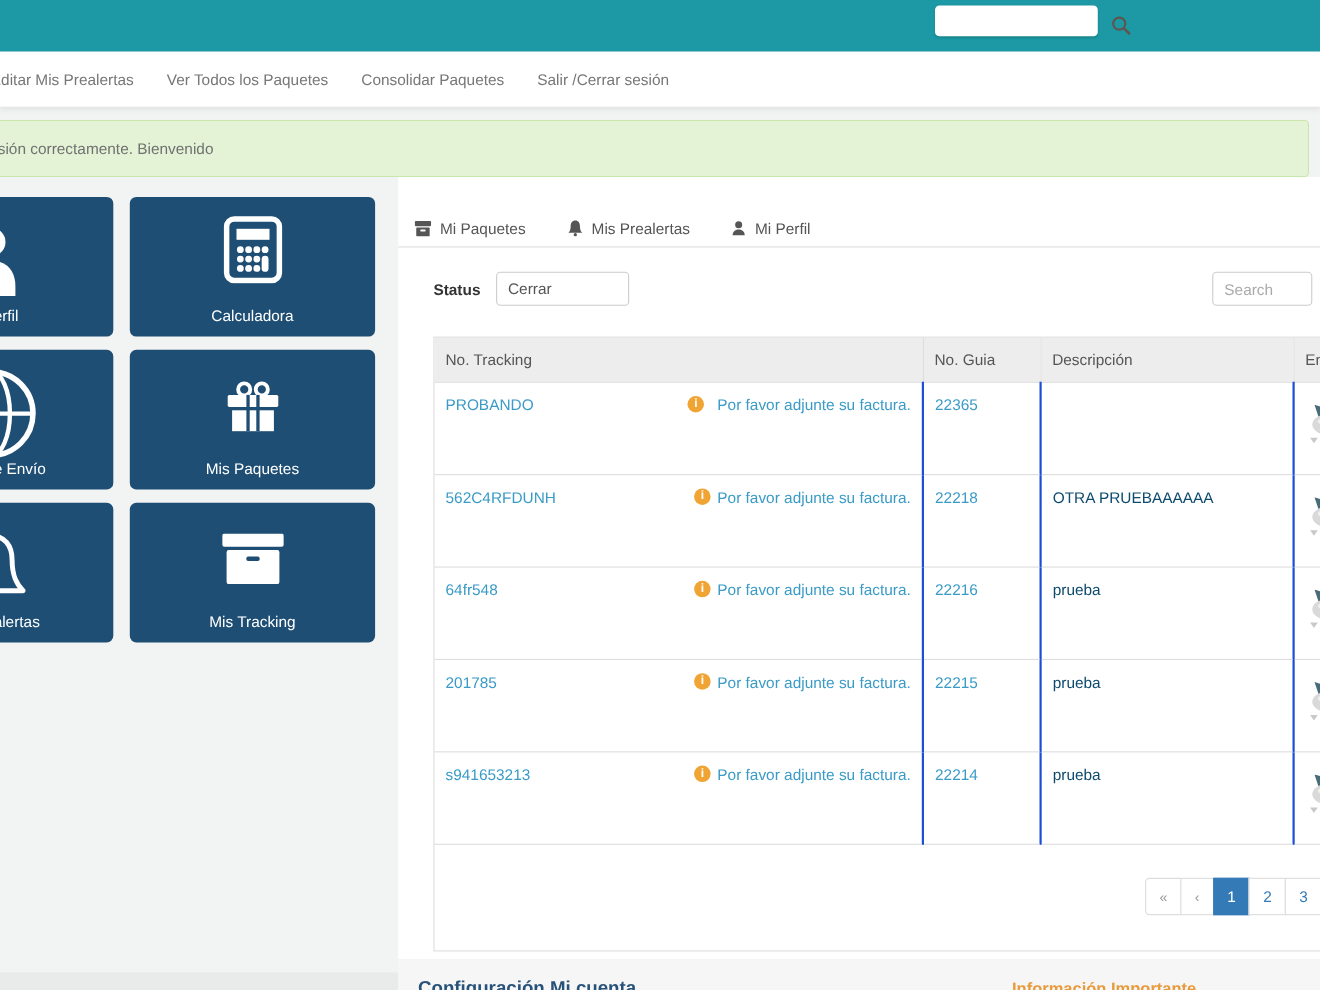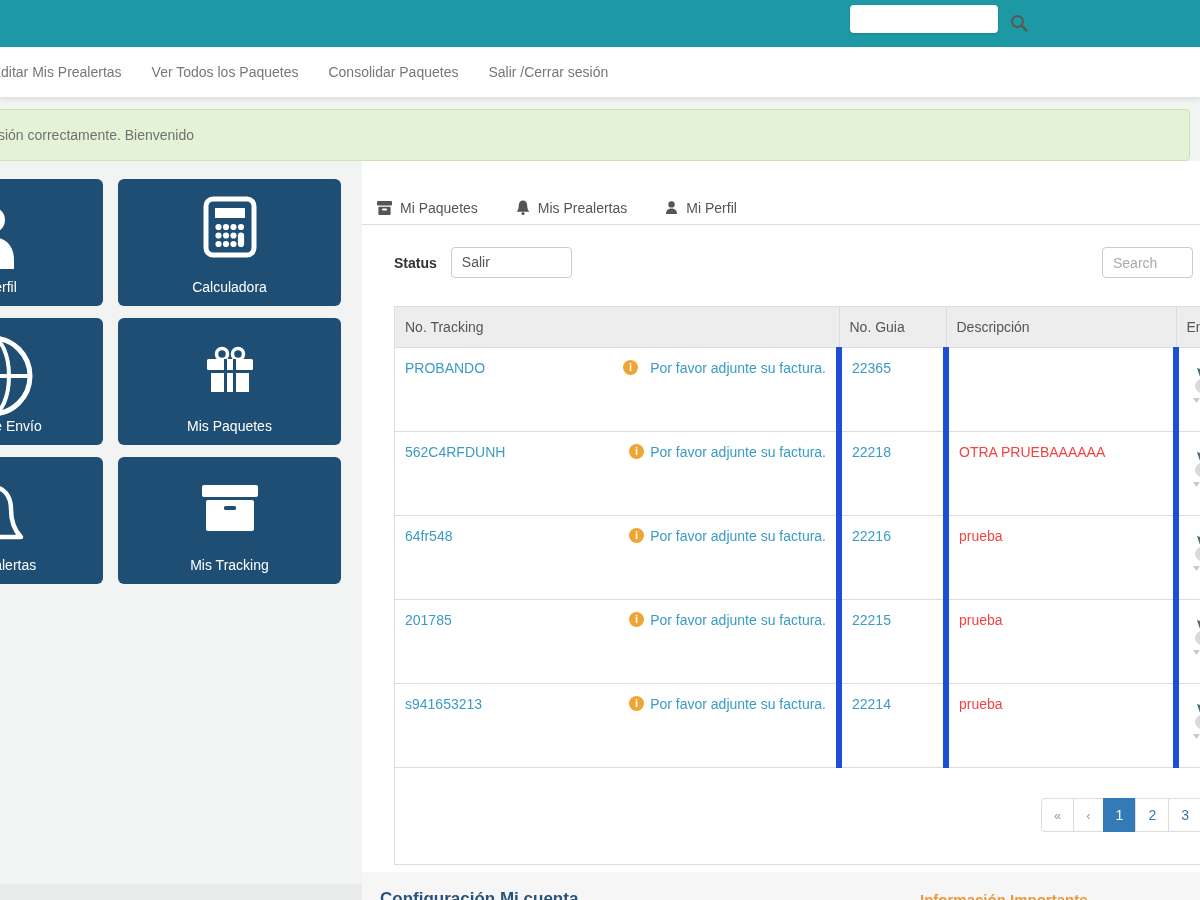--- a/index.html
+++ b/index.html
@@ -35,27 +35,27 @@
   .status-label { font-weight:bold; font-size:14px; color:#333; }
   .status-select { width:121px; height:31px; border:1px solid #ccc; border-radius:4px; margin-left:14px; padding-left:10px; line-height:29px; color:#555; font-size:14px; background:#fff; cursor:pointer; }
   .panel-search { margin-left:auto; margin-right:-25px; width:91px; height:31px; border:1px solid #ccc; border-radius:4px; padding:0 10px; font-size:14px; color:#555; outline:none; }
   .panel-search::placeholder { color:#aaa; }
 
   
   .table-wrap { position:relative; margin:28px 0 0 32px; width:830px; height:559px; border:1px solid #ddd; background:#fff; }
   table { border-collapse:collapse; table-layout:fixed; width:830px; }
   col.c1{width:444px;} col.c2{width:107px;} col.c3{width:230px;} col.c4{width:49px;}
   th { height:40px; background:#ededed; color:#555; font-weight:normal; text-align:left; font-size:14px; padding:0 10px; border-right:1px solid #ddd; border-bottom:1px solid #ddd; white-space:nowrap; overflow:hidden; }
-  td { height:84px; vertical-align:top; padding:12px 10px; border-right:6px solid #1d4ed8; border-bottom:1px solid #ddd; font-size:14px; }
+  td { height:84px; vertical-align:top; padding:12px 10px; border-right:2px solid #1d4ed8; border-bottom:1px solid #ddd; font-size:14px; }
   th:last-child, td:last-child { border-right:none; }
   .cellflex { display:flex; justify-content:space-between; align-items:flex-start; }
   a.blue-link { color:#3a9bc6; text-decoration:none; cursor:pointer; }
   .notice { color:#3a9bc6; display:flex; align-items:center; gap:6px; white-space:nowrap; }
   .info-icon { display:inline-block; width:15px; height:15px; border-radius:50%; background:#f0a434; color:#fff; font-size:11px; font-weight:bold; line-height:15px; text-align:center; font-style:normal; flex:0 0 15px; }
-  .desc-text { color:#ef4444; }
+  .desc-text { color:#0c4a6e; }
   .plane { margin-top:8px; display:block; }
 
   
   .pagination { position:absolute; left:646px; top:491px; display:flex; }
   .page-item { min-width:29px; height:34px; display:flex; align-items:center; justify-content:center; padding:0 12px; border:1px solid #ddd; margin-left:-1px; background:#fff; color:#337ab7; font-size:14px; text-decoration:none; cursor:pointer; }
   .page-item.muted { color:#9b9b9b; font-size:13px; }
   .page-item.first { border-radius:4px 0 0 4px; margin-left:0; }
   .page-item.active { background:#337ab7; border-color:#337ab7; color:#fff; }
 
   
@@ -176,21 +176,21 @@
         <svg width="13" height="13" viewBox="0 0 13 13">
           <circle cx="6.5" cy="3.4" r="3.2" fill="#555"></circle>
           <path d="M6.5 7.6 C3 7.6 1 9.8 1 13 L12 13 C12 9.8 10 7.6 6.5 7.6 Z" fill="#555"></path>
         </svg>
         <span>Mi Perfil</span>
       </div>
     </div>
 
     <div class="filter-row">
       <span class="status-label">Status</span>
-      <div class="status-select">Salir</div>
+      <div class="status-select">Cerrar</div>
       <input class="panel-search" placeholder="Search" style="">
     </div>
 
     <div class="table-wrap">
       <table>
         <colgroup>
             <col class="c1">
             <col class="c2">
             <col class="c3">
             <col class="c4">

